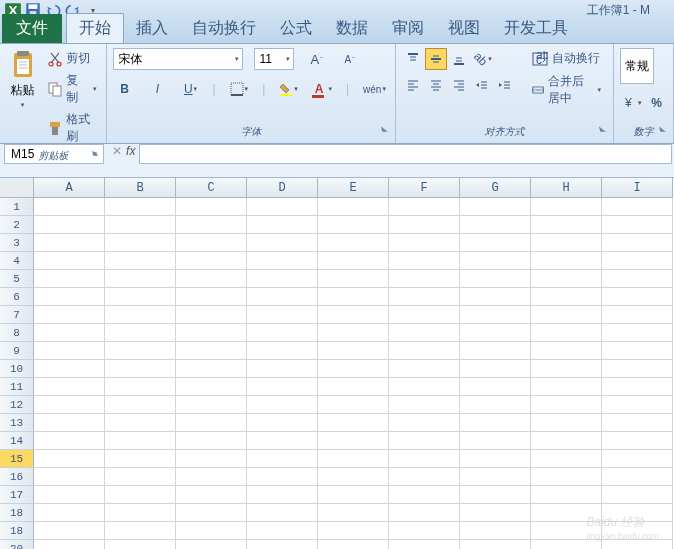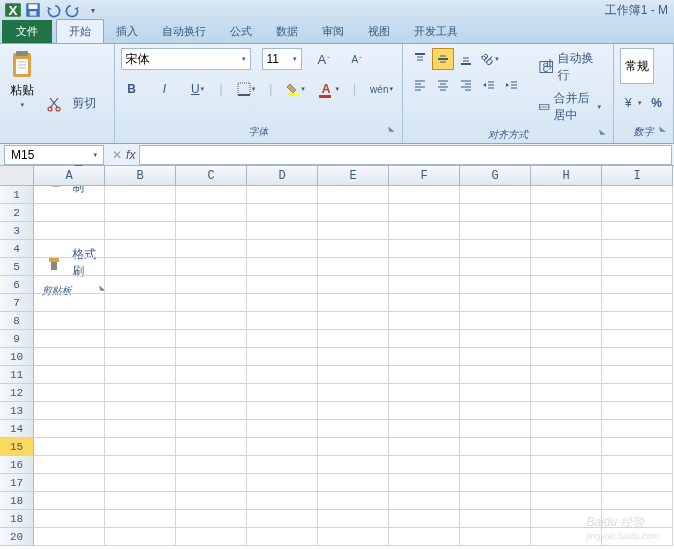--- a/index.html
+++ b/index.html
@@ -1,56 +1,56 @@
 <!DOCTYPE html>
 <html><head>
 <meta charset="utf-8">
 <style>
 * { margin: 0; padding: 0; box-sizing: border-box; font-family: "Microsoft YaHei", SimSun, sans-serif; font-size: 12px; }
 body { background: #fff; width: 674px; height: 549px; overflow: hidden; position: relative; }
 
 .titlebar { height: 20px; background: linear-gradient(#dce8f7, #cadef0); display: flex; align-items: center; padding: 0 4px; }
 .titlebar .qat { display: flex; gap: 2px; align-items: center; }
 .titlebar .qat-btn { width: 18px; height: 18px; display: flex; align-items: center; justify-content: center; cursor: pointer; }
-.titlebar .title { margin-left: auto; margin-right: 2px; color: #3b5a82; font-size: 12px; }
+.titlebar .title { margin-left: auto; margin-right: 20px; color: #3b5a82; font-size: 12px; }
 
 .tabs { height: 24px; background: linear-gradient(#cadef0, #bdd6ec); display: flex; align-items: flex-end; padding-left: 2px; border-bottom: 1px solid #8ba8c9; }
-.tab { padding: 4px 12px; color: #3b5a82; cursor: pointer; font-size: 11px; }
+.tab { padding: 4px 12px; color: #3b5a82; cursor: pointer; font-size: 16px; }
 .tab.file { background: #207346; color: #fff; border-radius: 0; padding: 4px 14px; margin-right: 4px; }
 .tab.active { background: #e8f0f9; border: 1px solid #8ba8c9; border-bottom: none; border-radius: 2px 2px 0 0; color: #3b5a82; }
 
 .ribbon { height: 100px; background: linear-gradient(#eaf2fb, #d6e5f4); border-bottom: 1px solid #8ba8c9; display: flex; }
 .group { border-right: 1px solid #a8c0da; padding: 4px 6px 2px; display: flex; flex-direction: column; }
 .group-content { flex: 1; display: flex; align-items: flex-start; gap: 4px; }
 .group-label { text-align: center; color: #3b5a82; font-size: 10px; padding: 2px 0; position: relative; font-style: italic; }
 .group-label::after { content: "◢"; position: absolute; right: 2px; font-size: 7px; color: #6b87a8; transform: scaleX(-1); }
 
 .paste-big { width: 36px; display: flex; flex-direction: column; align-items: center; gap: 2px; cursor: pointer; padding: 2px; }
 .paste-big svg { width: 28px; height: 30px; }
 .small-btns { display: flex; flex-direction: column; gap: 1px; }
-.small-btn { display: flex; align-items: center; gap: 10px; padding: 2px 4px; cursor: pointer; color: #3b5a82; margin-top: 45px; }
+.small-btn { display: flex; align-items: center; gap: 3px; padding: 2px 4px; cursor: pointer; color: #3b5a82; }
 .small-btn svg { width: 16px; height: 16px; flex-shrink: 0; }
 
 .font-group { flex-direction: column; }
 .font-row { display: flex; gap: 11px; margin-bottom: 4px; align-items: center; }
 .font-name { width: 130px; height: 22px; border: 1px solid #a3b9d2; background: #fff; padding: 0 4px; display: flex; align-items: center; justify-content: space-between; font-family: SimSun; }
 .font-size { width: 40px; height: 22px; border: 1px solid #a3b9d2; background: #fff; padding: 0 4px; display: flex; align-items: center; justify-content: space-between; }
 .dd-arrow { font-size: 7px; color: #555; }
 .tb-btn { min-width: 22px; height: 22px; display: flex; align-items: center; justify-content: center; cursor: pointer; border: 1px solid transparent; padding: 0 2px; gap: 1px; color: #3b5a82; }
 
 .align-row { display: flex; gap: 1px; margin-bottom: 4px; }
 .align-btn { width: 22px; height: 22px; display: flex; align-items: center; justify-content: center; cursor: pointer; }
 .align-btn.active { background: #fbd860; border: 1px solid #c28a30; }
 .wrap-merge { display: flex; flex-direction: column; gap: 2px; margin-left: 6px; }
 .wrap-btn { display: flex; align-items: center; gap: 4px; padding: 2px 6px; cursor: pointer; color: #3b5a82; }
 
 .numfmt { width: 60px; }
 .fmt-select { height: 36px; border: 1px solid #a3b9d2; background: #fff; padding: 0 4px; display: flex; align-items: center; justify-content: space-between; margin-bottom: 4px; }
 
-.namebox-row { height: 22px; background: #e8f0f9; border-bottom: 1px solid #a0b8d0; display: flex; align-items: center; }
+.namebox-row { height: 34px; background: #e8f0f9; border-bottom: 1px solid #a0b8d0; display: flex; align-items: flex-start; }
 .namebox { width: 100px; height: 20px; margin: 0 4px; background: #fff; border: 1px solid #a3b9d2; display: flex; align-items: center; padding: 0 6px; justify-content: space-between; font-family: "Courier New"; }
 .fx-btns { display: flex; align-items: center; gap: 4px; padding: 0 4px; }
 .formula-bar { flex: 1; height: 20px; background: #fff; border: 1px solid #a3b9d2; margin-right: 2px; }
 
 .grid-wrap { position: relative; }
 .corner { width: 34px; height: 20px; background: #e8ecef; border-right: 1px solid #a8b8c8; border-bottom: 1px solid #a8b8c8; position: absolute; top: 0; left: 0; }
 .col-headers { display: flex; position: absolute; top: 0; left: 34px; height: 20px; }
 .col-h { width: 71px; background: linear-gradient(#f5f8fb, #e0e8ef); border-right: 1px solid #a8b8c8; border-bottom: 1px solid #a8b8c8; text-align: center; line-height: 20px; color: #3b5a82; font-family: "Courier New"; }
 .row-headers { position: absolute; top: 20px; left: 0; width: 34px; }
 .row-h { height: 18px; background: linear-gradient(90deg, #f5f8fb, #e0e8ef); border-right: 1px solid #a8b8c8; border-bottom: 1px solid #c8d2dc; text-align: center; line-height: 18px; color: #3b5a82; font-family: "Courier New"; font-size: 11px; }

